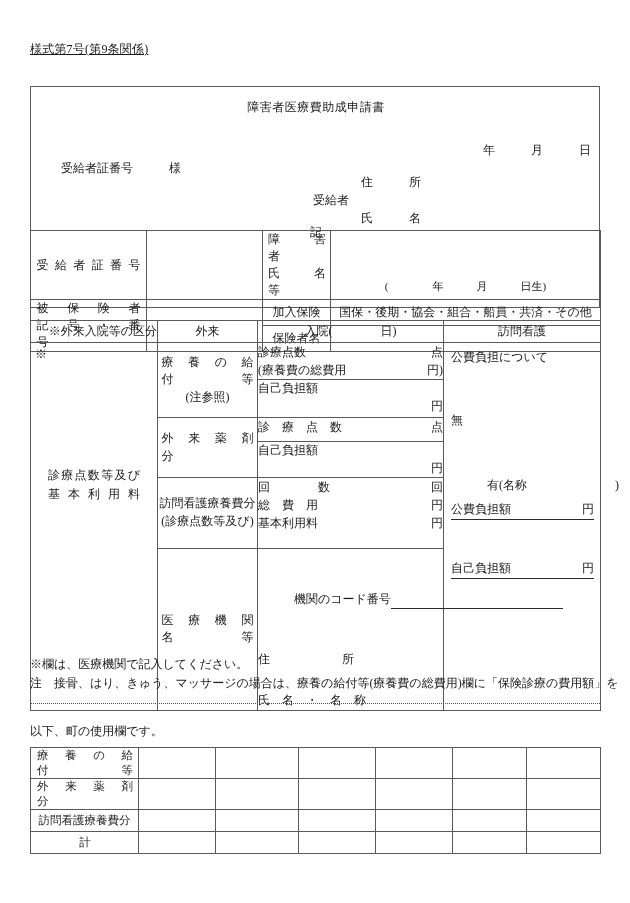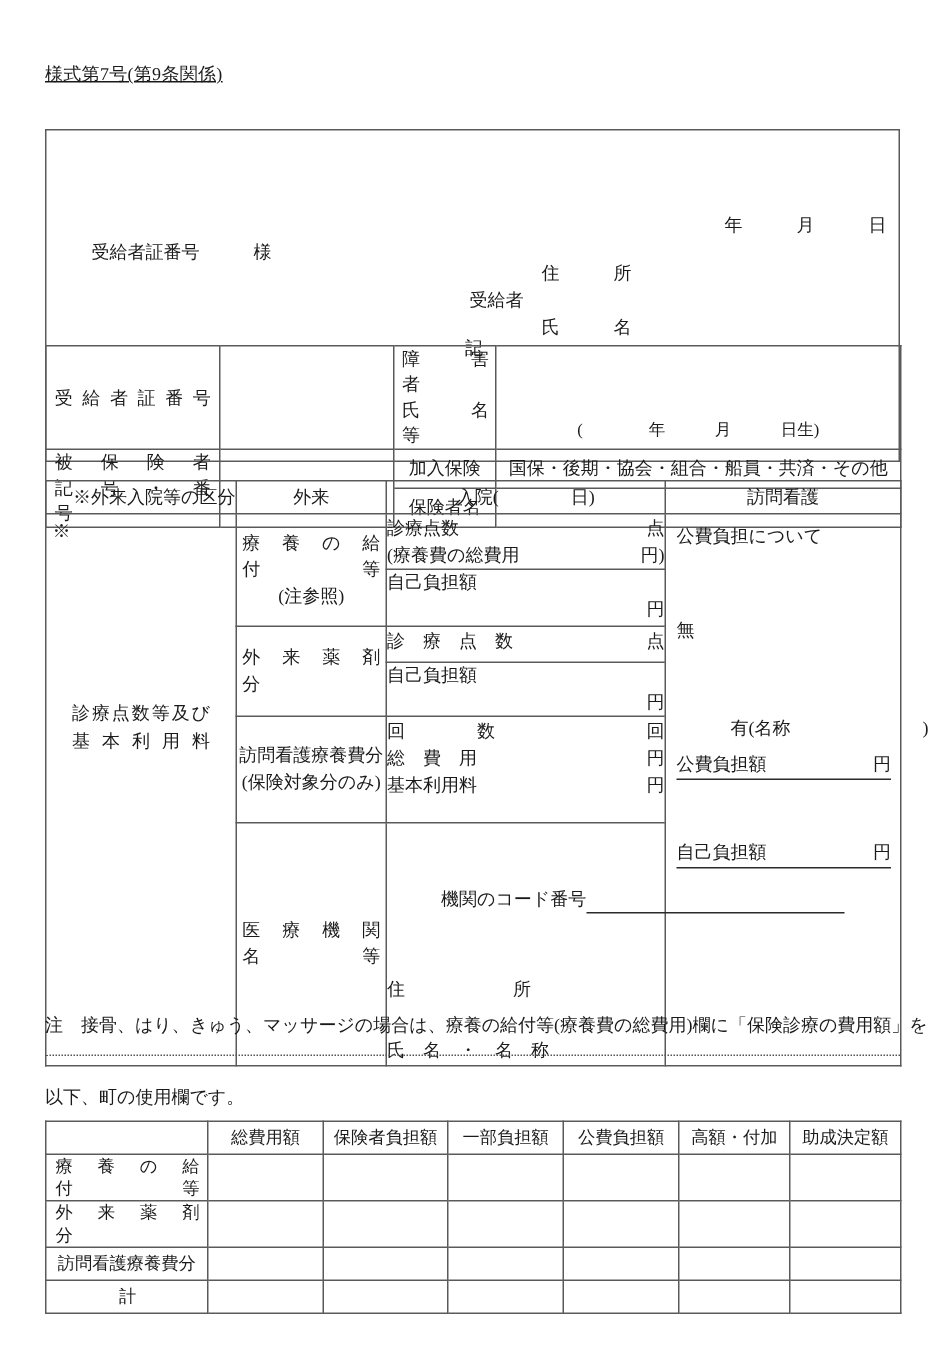--- a/index.html
+++ b/index.html
@@ -190,20 +190,21 @@
 </style>
 </head>
 <body>
 
 <div class="page">
 
   <div class="abs" id="form-no">様式第7号(第9条関係)</div>
 
   <div class="box" id="top-block">
 
+    <div class="hdr" id="hdr-title">障害者医療費助成申請書</div>
     <div class="hdr nowrap" id="hdr-date">年　　　月　　　日</div>
     <div class="hdr nowrap" id="hdr-mayor">受給者証番号　　　様</div>
     <div class="hdr nowrap" id="hdr-recip">受給者</div>
     <div class="hdr nowrap" id="hdr-addr">住　　　所</div>
     <div class="hdr nowrap" id="hdr-name">氏　　　名</div>
     <div class="hdr" id="hdr-ki">記</div>
 
     <table id="id-table">
       <colgroup>
         <col style="width:116px">
@@ -320,21 +321,21 @@
       <tr>
         <td class="cellpad" style="height:36px;">
           <div>自己負担額</div>
           <div class="mline-right">円</div>
         </td>
       </tr>
 
       <tr>
         <td class="rowlabel" rowspan="2" style="height:64px;">
           <span>訪問看護療養費分</span><br>
-          <span>(保険対象分のみ)</span>
+          <span>(診療点数等及び)</span>
         </td>
         <td class="cellpad" style="height:64px;border-bottom:none;">
           <div class="mline">
             <span>回　　　　数</span>
             <span>回</span>
           </div>
           <div class="mline">
             <span>総　費　用</span>
             <span>円</span>
           </div>
@@ -356,49 +357,41 @@
           <div class="nowrap">
             <span>機関のコード番号</span><span class="code-ul"></span>
           </div>
           <div class="nowrap">住　　　　　　所</div>
           <div class="nowrap">氏　名　・　名　称</div>
         </td>
       </tr>
     </tbody>
   </table>
 
+  <div class="note nowrap" id="note1">※欄は、医療機関で記入してください。</div>
   <div class="note" id="note2">
     <span class="hang nowrap"><span>注</span>　<span>接骨、はり、きゅう、マッサージの場合は、療養の給付等(療養費の総費用)欄に「保険診療の費用額」を</span></span>
   </div>
 
   <div id="dotted"></div>
 
   <div class="abs" id="town-caption">以下、町の使用欄です。</div>
 
   <table id="town-table">
     <colgroup>
       <col style="width:108px">
         <col style="width:77px">
         <col style="width:83px">
       <col style="width:77px">
         <col style="width:77px">
         <col style="width:74px">
         <col style="width:74px">
     </colgroup>
     <tbody>
       <tr>
-        <td class="blank"></td>
-        <td>総費用額</td>
-        <td>保険者負担額</td>
-        <td>一部負担額</td>
-        <td>公費負担額</td>
-        <td>高額・付加</td>
-        <td>助成決定額</td>
-      </tr>
-      <tr>
         <td class="rowhead">
           <span class="just-sp" style="width:96px;margin:0 auto;">療　養　の　給　付　等</span>
         </td>
         <td></td>
         <td></td>
         <td></td>
         <td></td>
         <td></td>
         <td></td>
       </tr>

